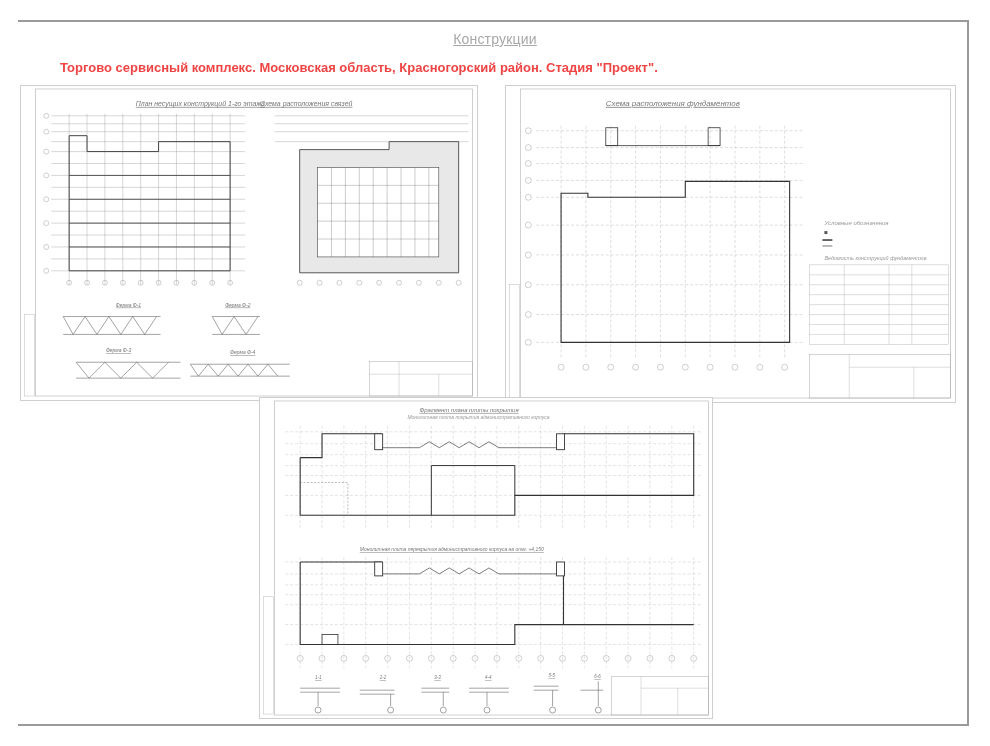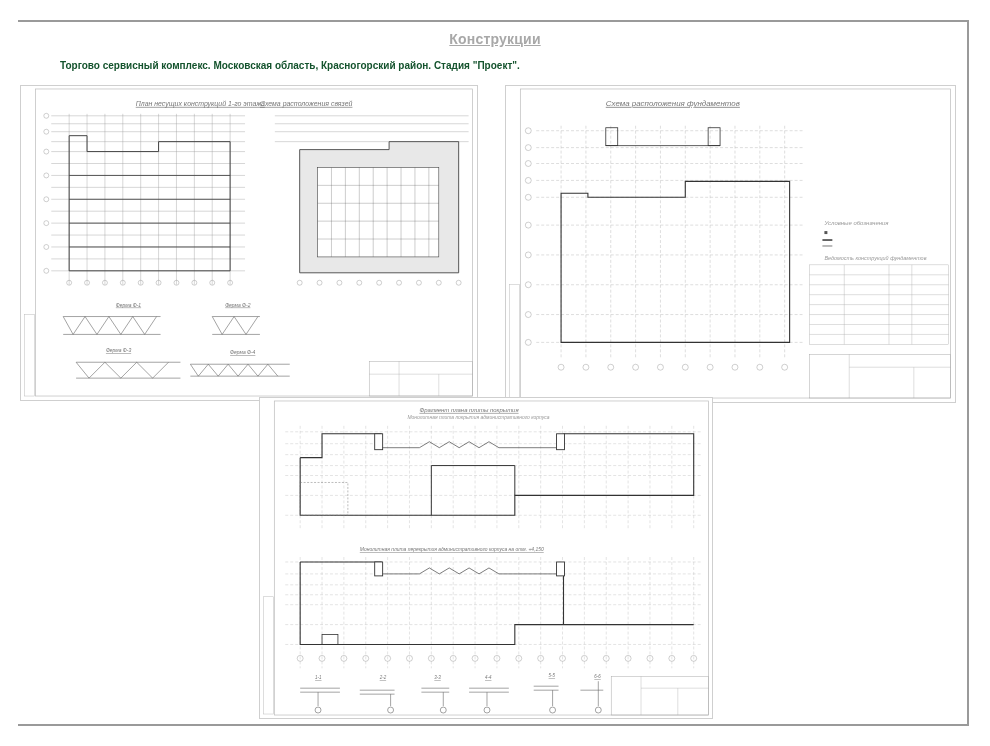--- a/index.html
+++ b/index.html
@@ -1,19 +1,19 @@
 <!DOCTYPE html>
 <html><head>
 <meta charset="utf-8">
 <style>
   html,body{margin:0;padding:0;background:#fff;}
   body{width:990px;height:746px;position:relative;overflow:hidden;font-family:"Liberation Sans",sans-serif;}
   .frame{position:absolute;left:18px;top:20px;width:951px;height:706px;border-top:2px solid #9a9a9a;border-right:2px solid #9a9a9a;border-bottom:2px solid #9a9a9a;box-sizing:border-box;}
-  .heading{position:absolute;left:0;width:990px;top:31px;text-align:center;font-size:14px;font-weight:bold;color:#a8a8a8;text-decoration:underline;letter-spacing:0.2px;}
-  .title{position:absolute;left:60px;top:60px;font-size:10px;font-weight:bold;color:#14532d;white-space:nowrap;}
+  .heading{position:absolute;left:0;width:990px;top:31px;text-align:center;font-size:14px;font-weight:normal;color:#a8a8a8;text-decoration:underline;letter-spacing:0.2px;}
+  .title{position:absolute;left:60px;top:60px;font-size:13px;font-weight:bold;color:#ef4444;white-space:nowrap;}
   .sheet{position:absolute;background:#fff;border:1px solid #cfcfcf;box-sizing:border-box;padding-left:30px;}
   .sheet svg{position:absolute;left:0;top:0;width:100%;height:100%;}
   #sheet1{left:20px;top:85px;width:458px;height:316px;}
   #sheet2{left:505px;top:85px;width:451px;height:318px;}
   #sheet3{left:259px;top:397px;width:454px;height:322px;}
   .lbl{font-family:"Liberation Sans",sans-serif;fill:#777;font-style:italic;text-decoration:underline;}
   .sm{font-family:"Liberation Sans",sans-serif;fill:#999;}
 </style>
 </head>
 <body>

